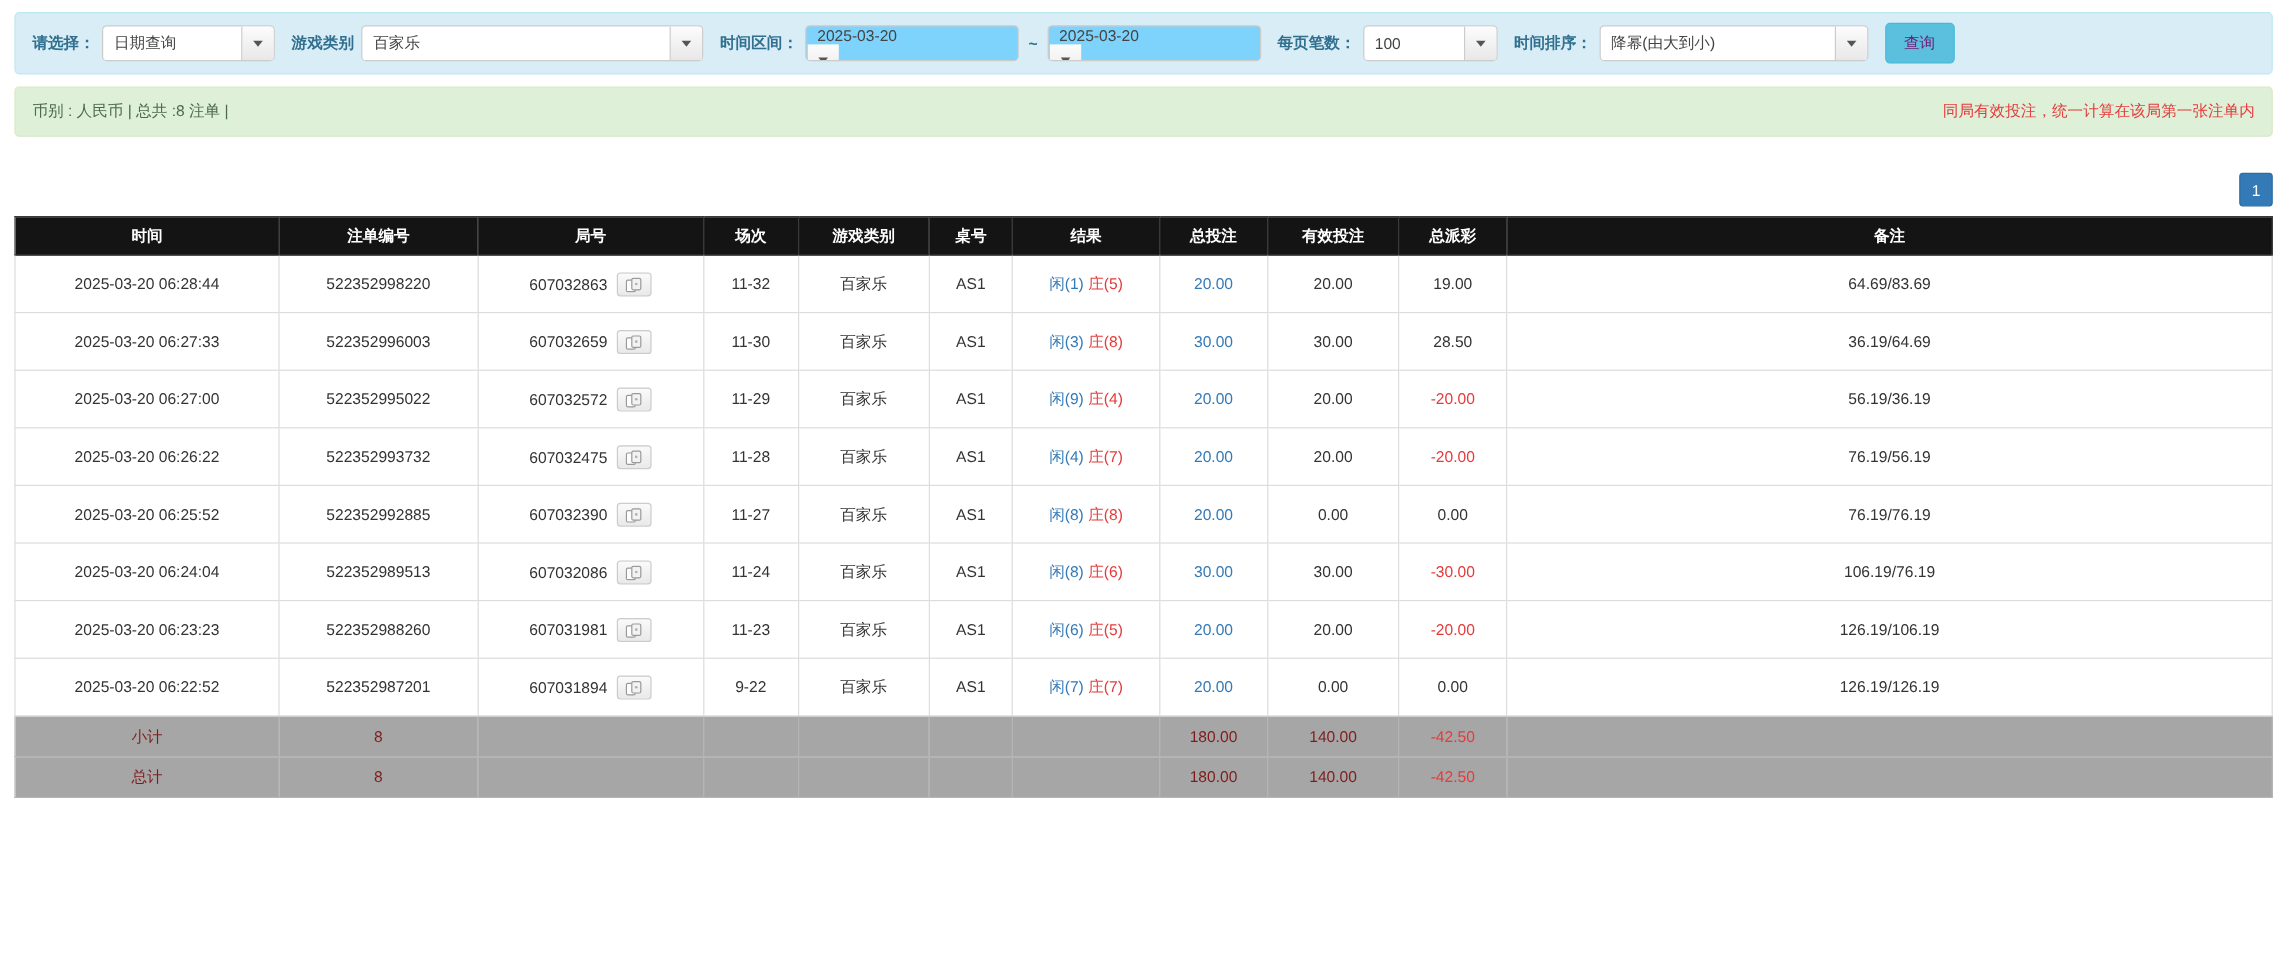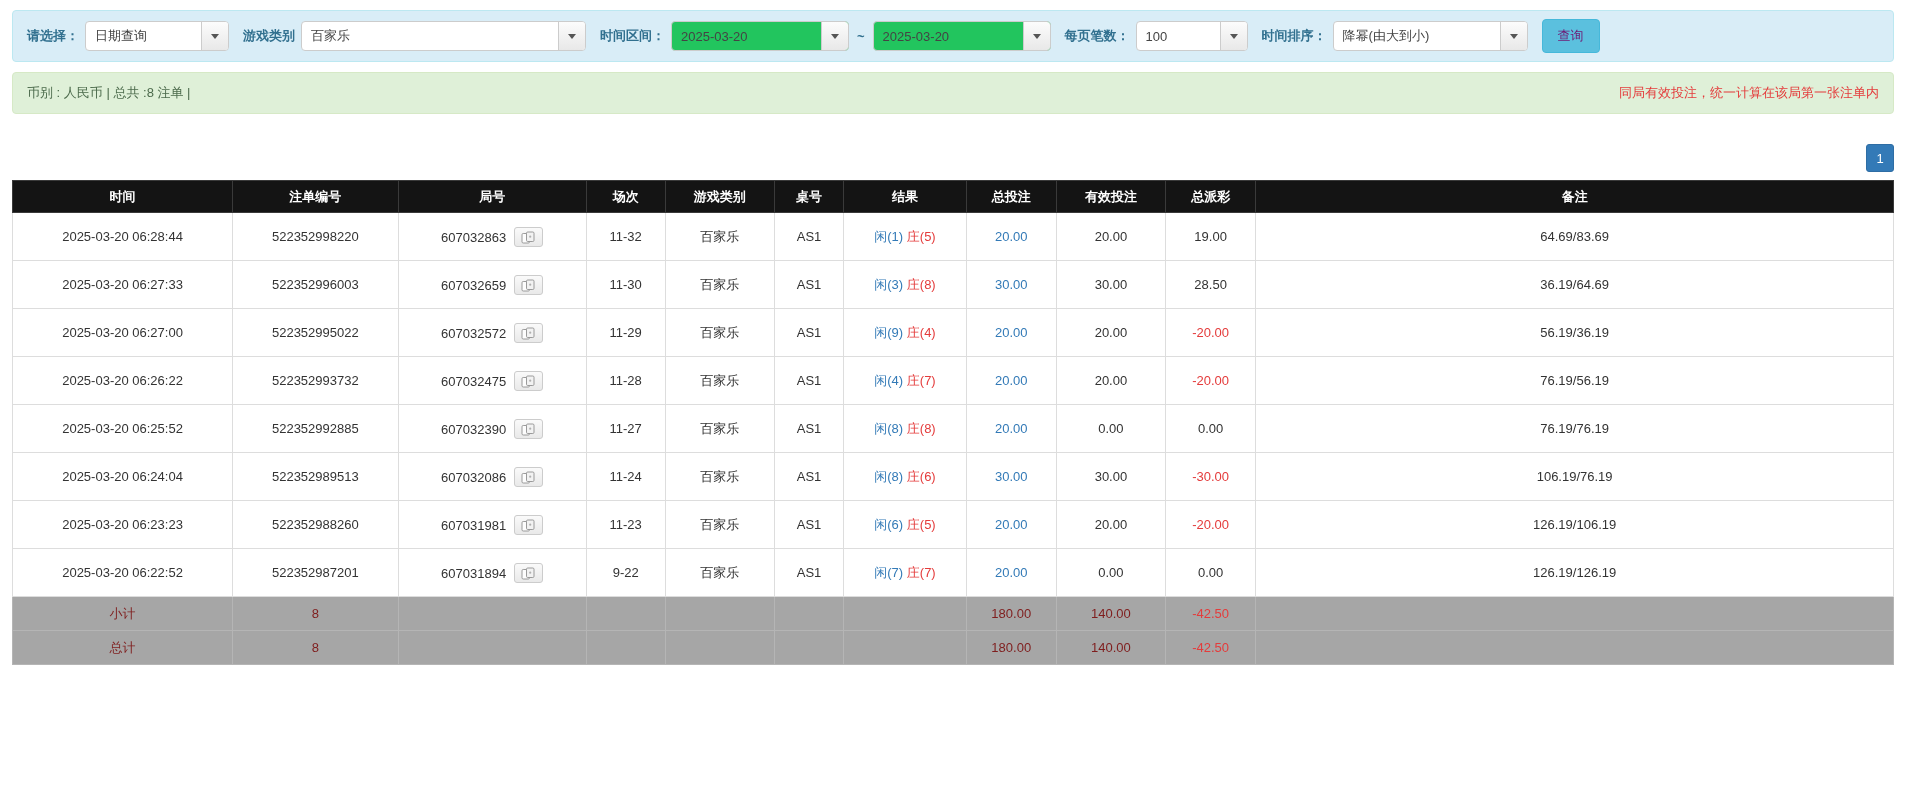--- a/index.html
+++ b/index.html
@@ -70,22 +70,22 @@
   .caret {
     width: 0; height: 0;
     border-left: 4px solid transparent;
     border-right: 4px solid transparent;
     border-top: 5px solid #555;
   }
   .w-qtype  { width: 144px; }
   .w-game   { width: 285px; }
   .w-date   { width: 178px; }
   .w-size   { width: 112px; gap: 32px; }
-  .w-sort   { width: 195px; }
-  .combo.tint { background: #22c55e; }
+  .w-sort   { width: 224px; }
+  .combo.tint { background: #7dd3fc; flex-direction: column; }
   .tilde { margin: 0 8px; color: #31708f; font-weight: bold; }
 
   .query-button {
     margin-left: 14px;
     background: var(--button_bg, #5bc0de);
     border: 1px solid #46b8da;
     color: #701a75;
     font-size: 13px;
     font-family: inherit;
     padding: 7px 15px;

